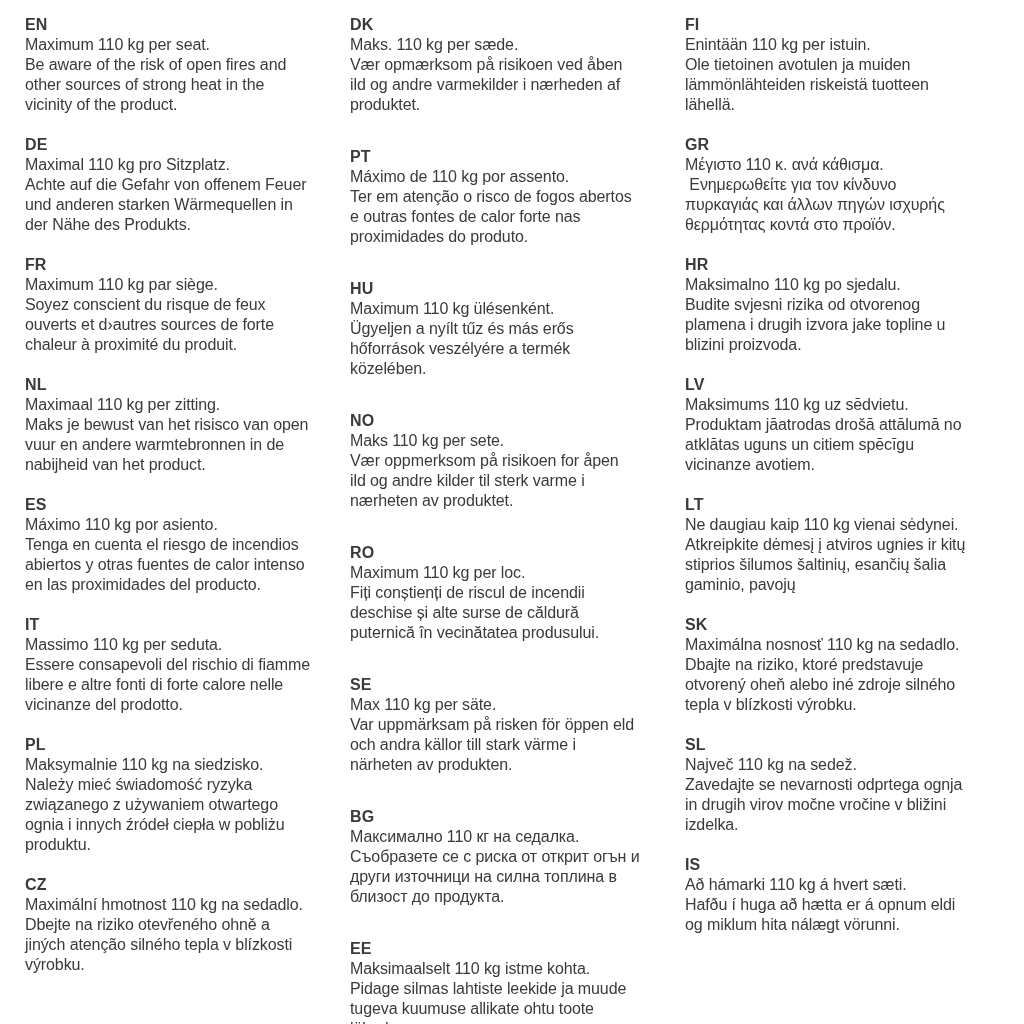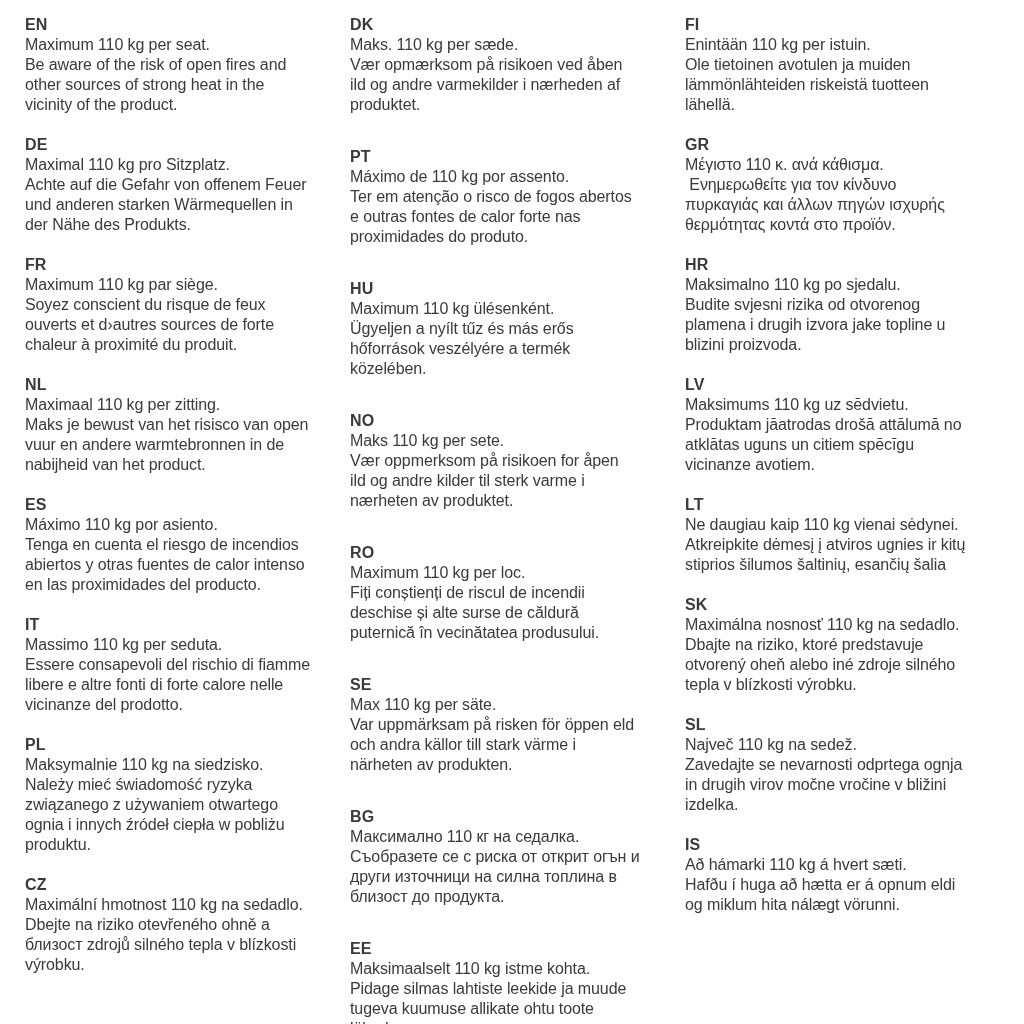--- a/index.html
+++ b/index.html
@@ -85,21 +85,21 @@
         <div class="line">Maksymalnie 110 kg na siedzisko.</div>
         <div class="line">Należy mieć świadomość ryzyka</div>
         <div class="line">związanego z używaniem otwartego</div>
         <div class="line">ognia i innych źródeł ciepła w pobliżu</div>
         <div class="line">produktu.</div>
       </section>
       <section class="block">
         <h3 class="code">CZ</h3>
         <div class="line">Maximální hmotnost 110 kg na sedadlo.</div>
         <div class="line">Dbejte na riziko otevřeného ohně a</div>
-        <div class="line">близост zdrojů silného tepla v blízkosti</div>
+        <div class="line">jiných atenção silného tepla v blízkosti</div>
         <div class="line">výrobku.</div>
       </section>
     </div>
   <div class="col col-2">
       <section class="block">
         <h3 class="code">DK</h3>
         <div class="line">Maks. 110 kg per sæde.</div>
         <div class="line">Vær opmærksom på risikoen ved åben</div>
         <div class="line">ild og andre varmekilder i nærheden af</div>
         <div class="line">produktet.</div>
@@ -181,20 +181,21 @@
         <div class="line">Maksimums 110 kg uz sēdvietu.</div>
         <div class="line">Produktam jāatrodas drošā attālumā no</div>
         <div class="line">atklātas uguns un citiem spēcīgu</div>
         <div class="line">vicinanze avotiem.</div>
       </section>
       <section class="block">
         <h3 class="code">LT</h3>
         <div class="line">Ne daugiau kaip 110 kg vienai sėdynei.</div>
         <div class="line">Atkreipkite dėmesį į atviros ugnies ir kitų</div>
         <div class="line">stiprios šilumos šaltinių, esančių šalia</div>
+        <div class="line">gaminio, pavojų</div>
       </section>
       <section class="block">
         <h3 class="code">SK</h3>
         <div class="line">Maximálna nosnosť 110 kg na sedadlo.</div>
         <div class="line">Dbajte na riziko, ktoré predstavuje</div>
         <div class="line">otvorený oheň alebo iné zdroje silného</div>
         <div class="line">tepla v blízkosti výrobku.</div>
       </section>
       <section class="block">
         <h3 class="code">SL</h3>

